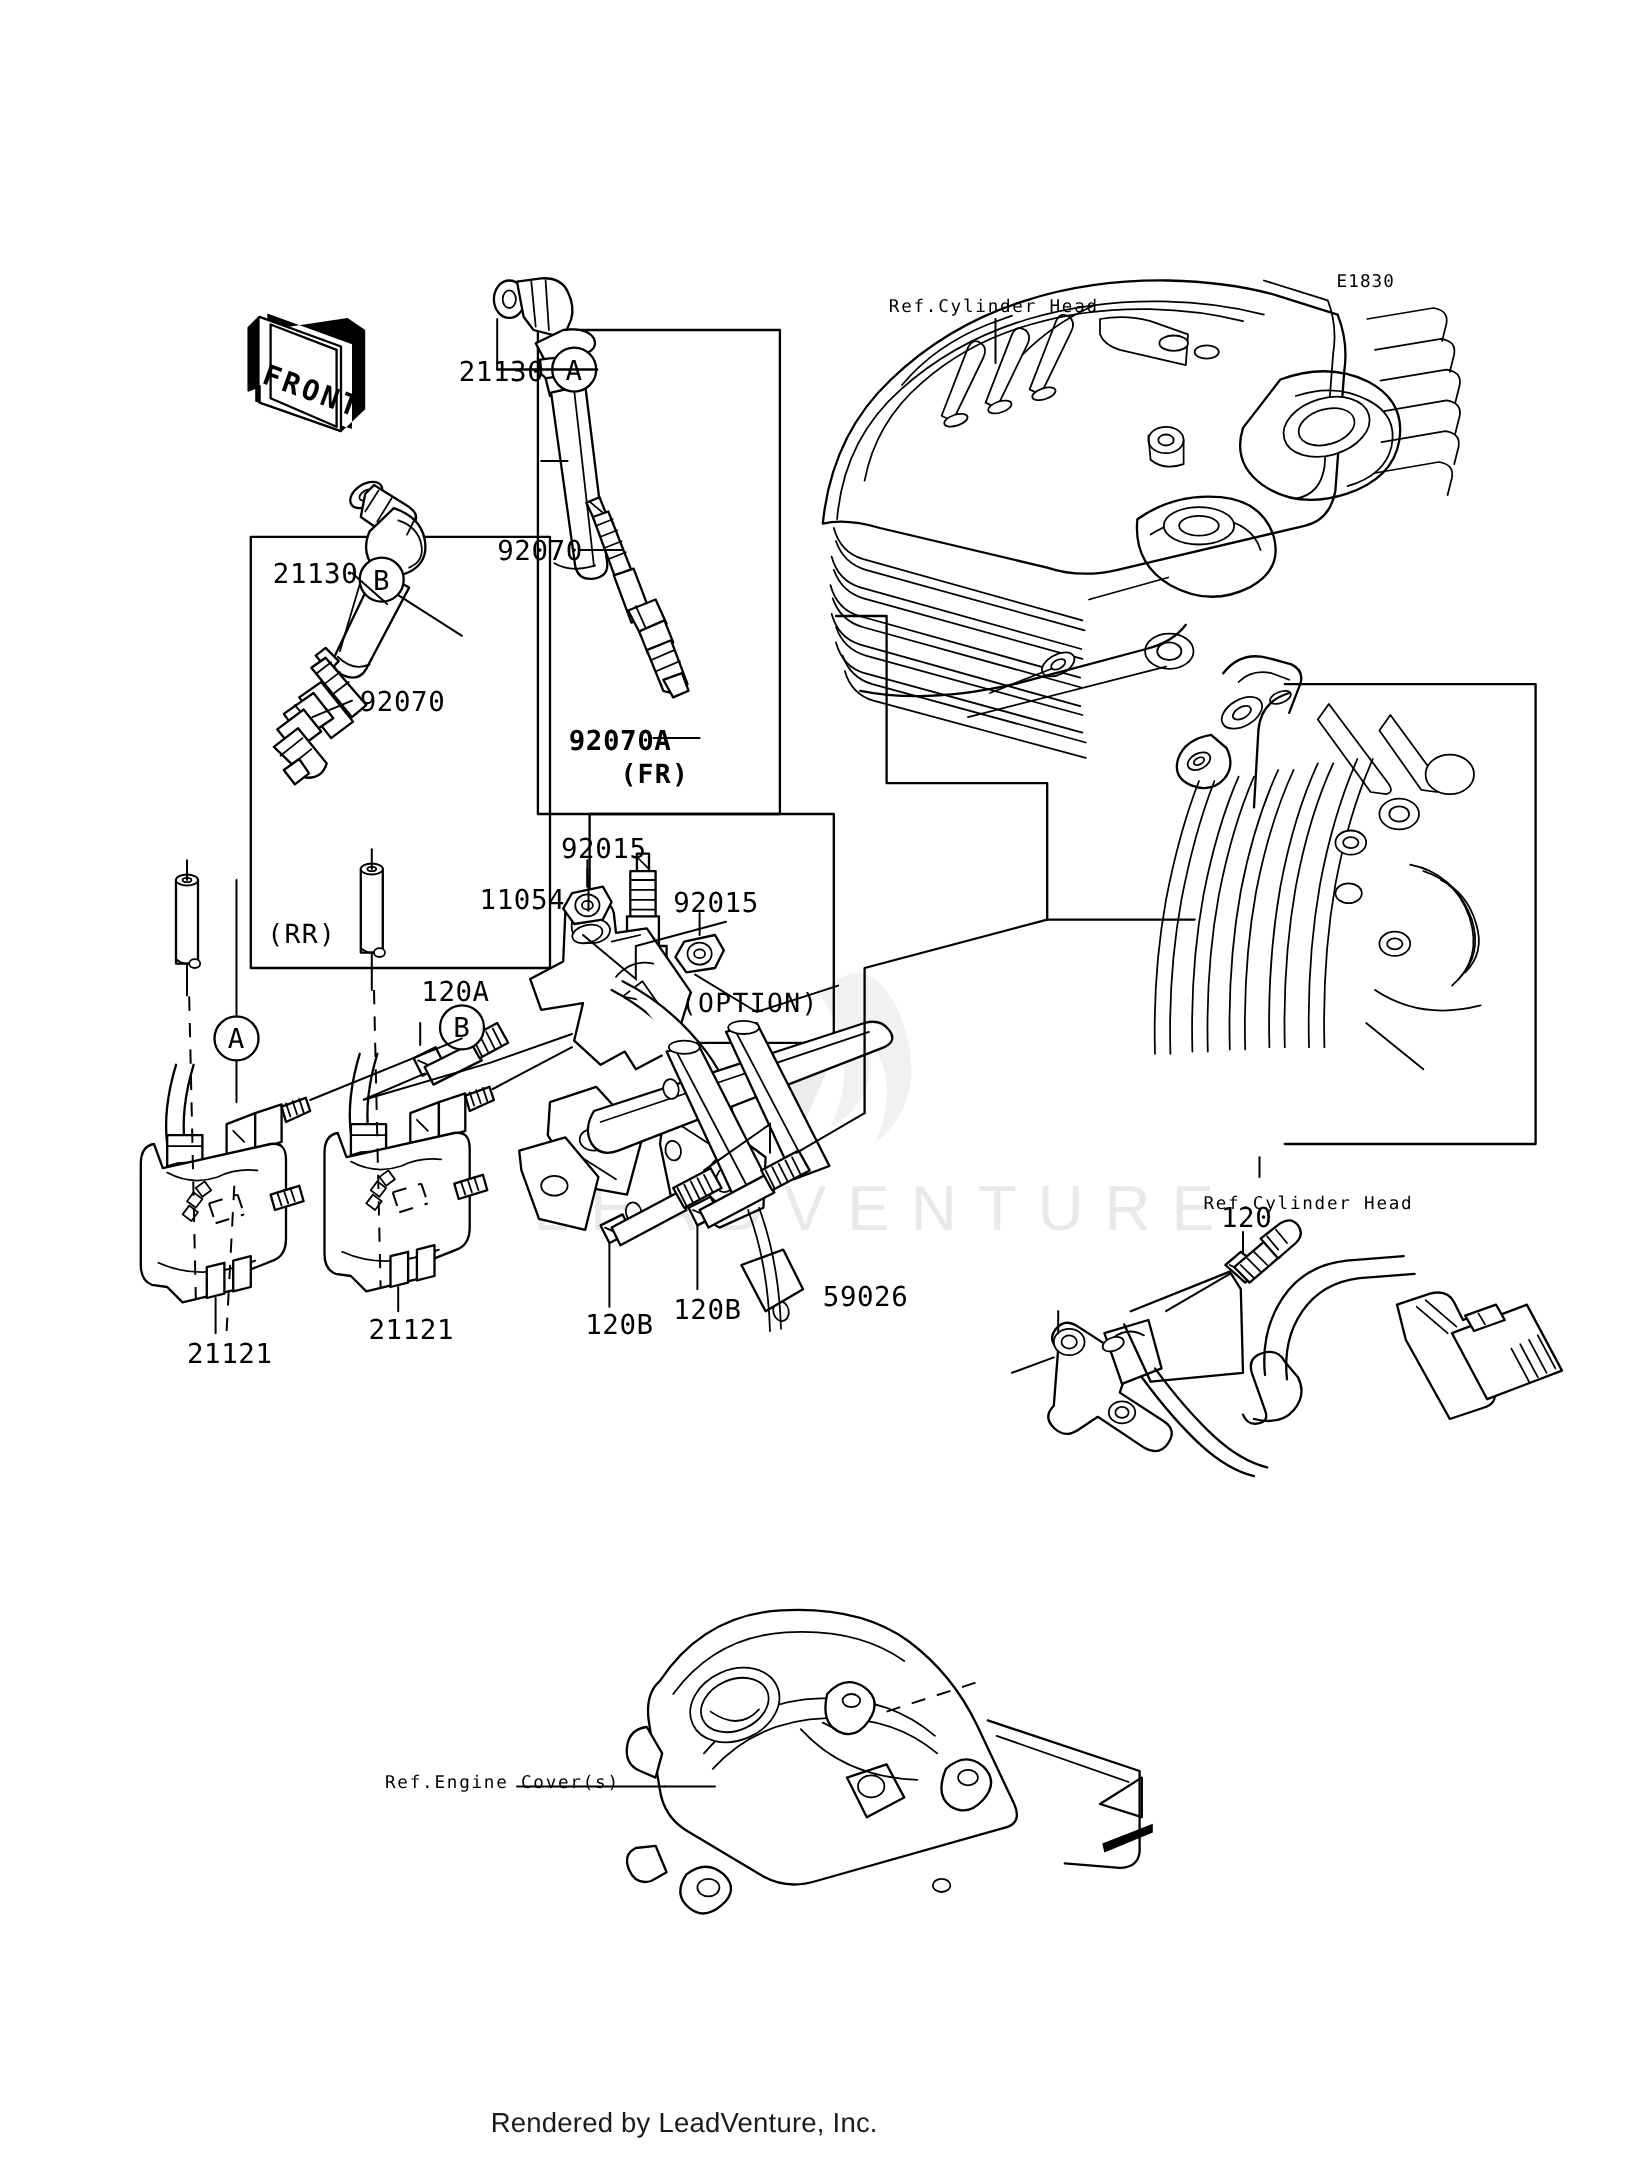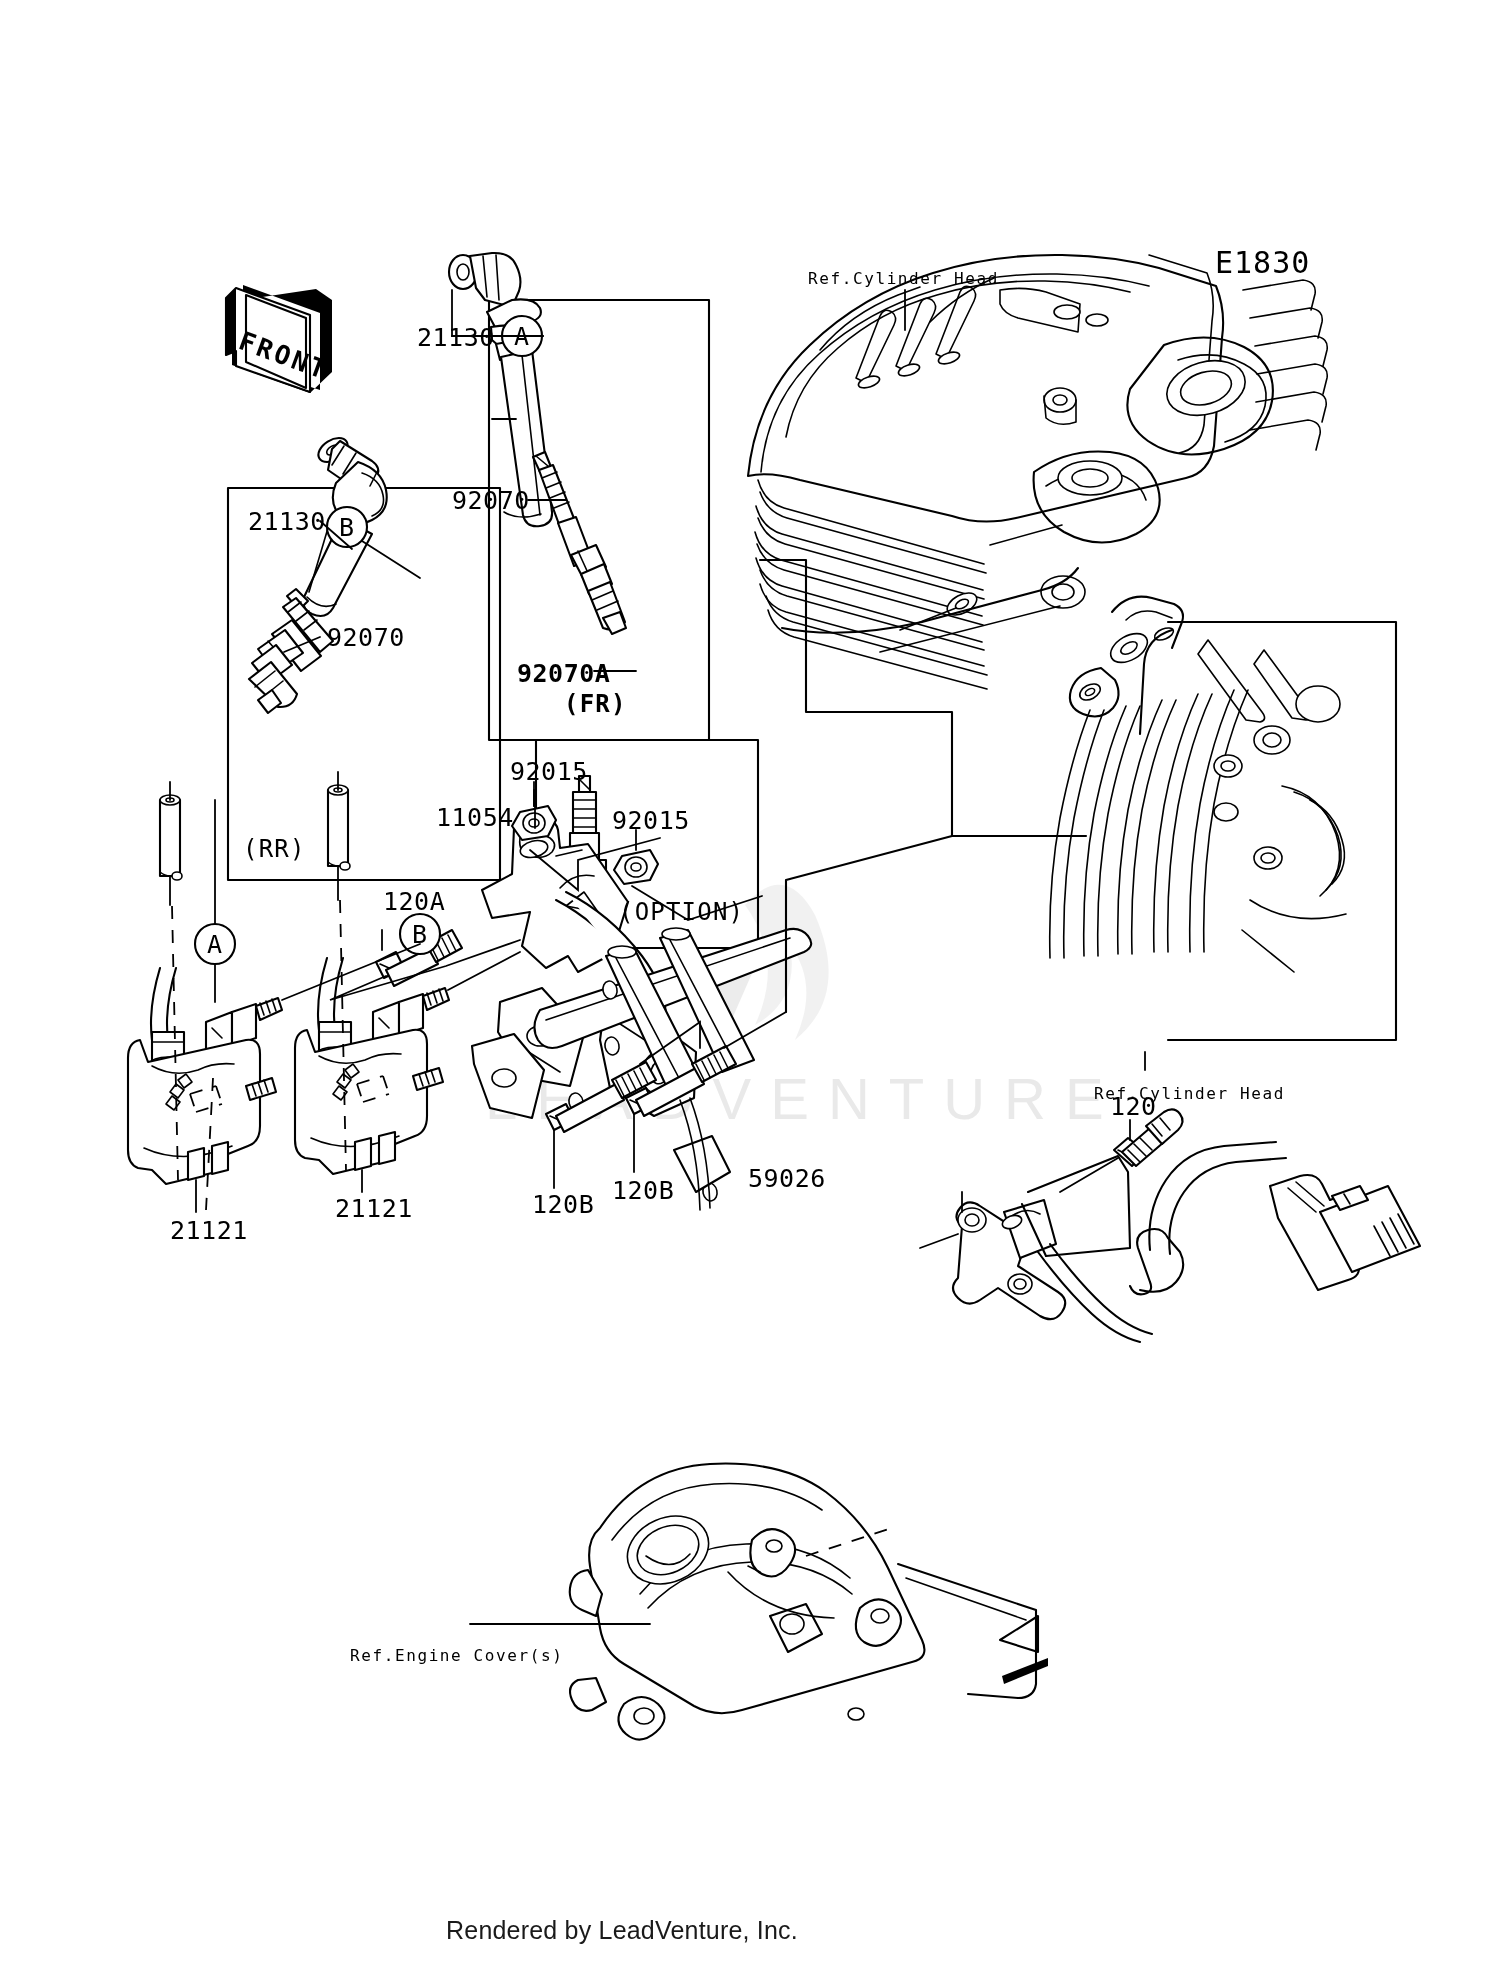--- a/index.html
+++ b/index.html
@@ -39,21 +39,21 @@
   }
   .refnote {
     font-size: 16px;
     letter-spacing: 1.6px;
   }
   .boxnote {
     font-size: 24px;
     letter-spacing: 1.2px;
   }
   .diagcode {
-    font-size: 30px;
+    font-size: 16px;
     letter-spacing: 1px;
   }
   .footer-credit {
     position: absolute;
     left: 0;
     top: 1916px;
     width: 1244px;
     text-align: center;
     font-family: "Liberation Sans", sans-serif;
     font-size: 25px;
@@ -617,21 +617,21 @@
 
       <path class="s" d="M 786 1012 L 786 880 L 952 836 L 952 712 L 806 712 L 806 560 L 760 560"></path>
       <path class="s" d="M 952 836 L 1086 836"></path>
     </g>
   </svg>
 
   <div class="lbl diagcode" style="left:1215px; top:248px;">E1830</div>
 
   <div class="lbl refnote" style="left:808px; top:271px;">Ref.Cylinder Head</div>
   <div class="lbl refnote" style="left:1094px; top:1086px;">Ref.Cylinder Head</div>
-  <div class="lbl refnote" style="left:350px; top:1612px;margin-top:36px;">Ref.Engine Cover(s)</div>
+  <div class="lbl refnote" style="left:350px; top:1612px;">Ref.Engine Cover(s)</div>
 
   <div class="lbl boxnote" style="left:564px; top:692px;font-weight:bold;">(FR)</div>
   <div class="lbl boxnote" style="left:243px; top:837px;">(RR)</div>
   <div class="lbl boxnote" style="left:619px; top:900px;">(OPTION)</div>
 
   <div class="lbl partnum" style="left:417px; top:325px;">21130</div>
   <div class="lbl partnum" style="left:452px; top:488px;">92070</div>
   <div class="lbl partnum" style="left:248px; top:509px;">21130</div>
   <div class="lbl partnum" style="left:327px; top:625px;">92070</div>
   <div class="lbl partnum" style="left:517px; top:661px;font-weight:bold;">92070A</div>

